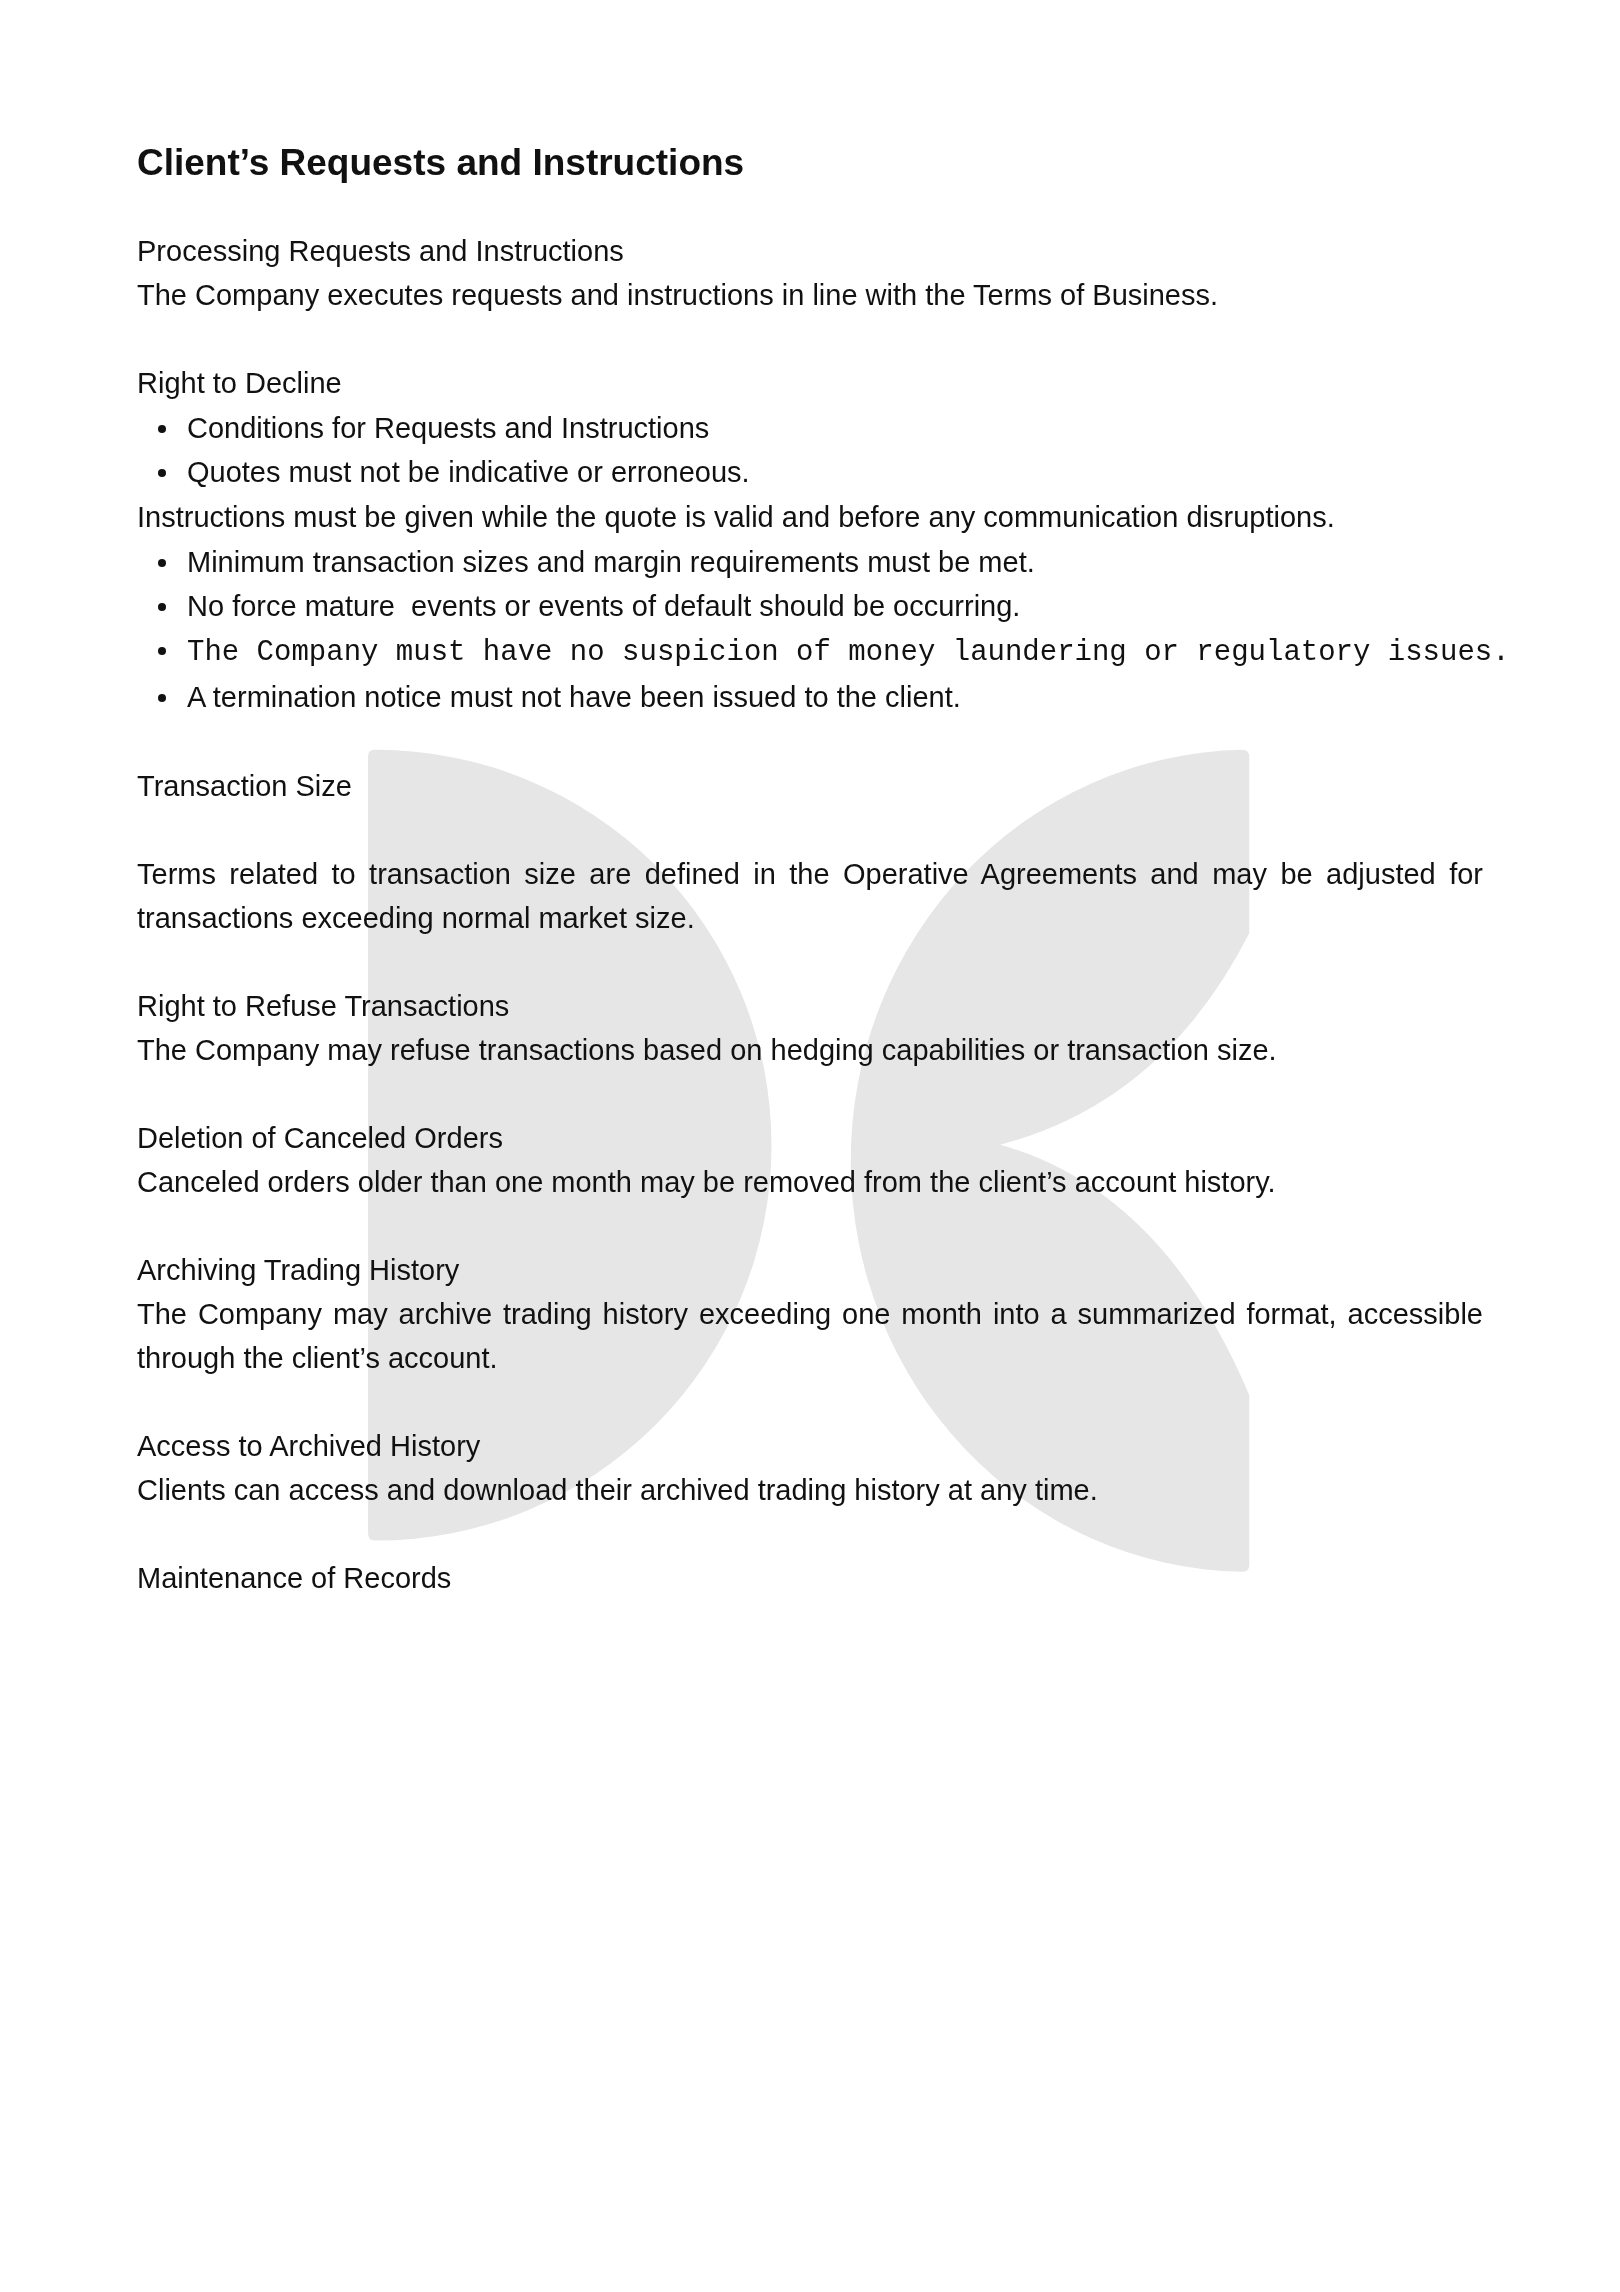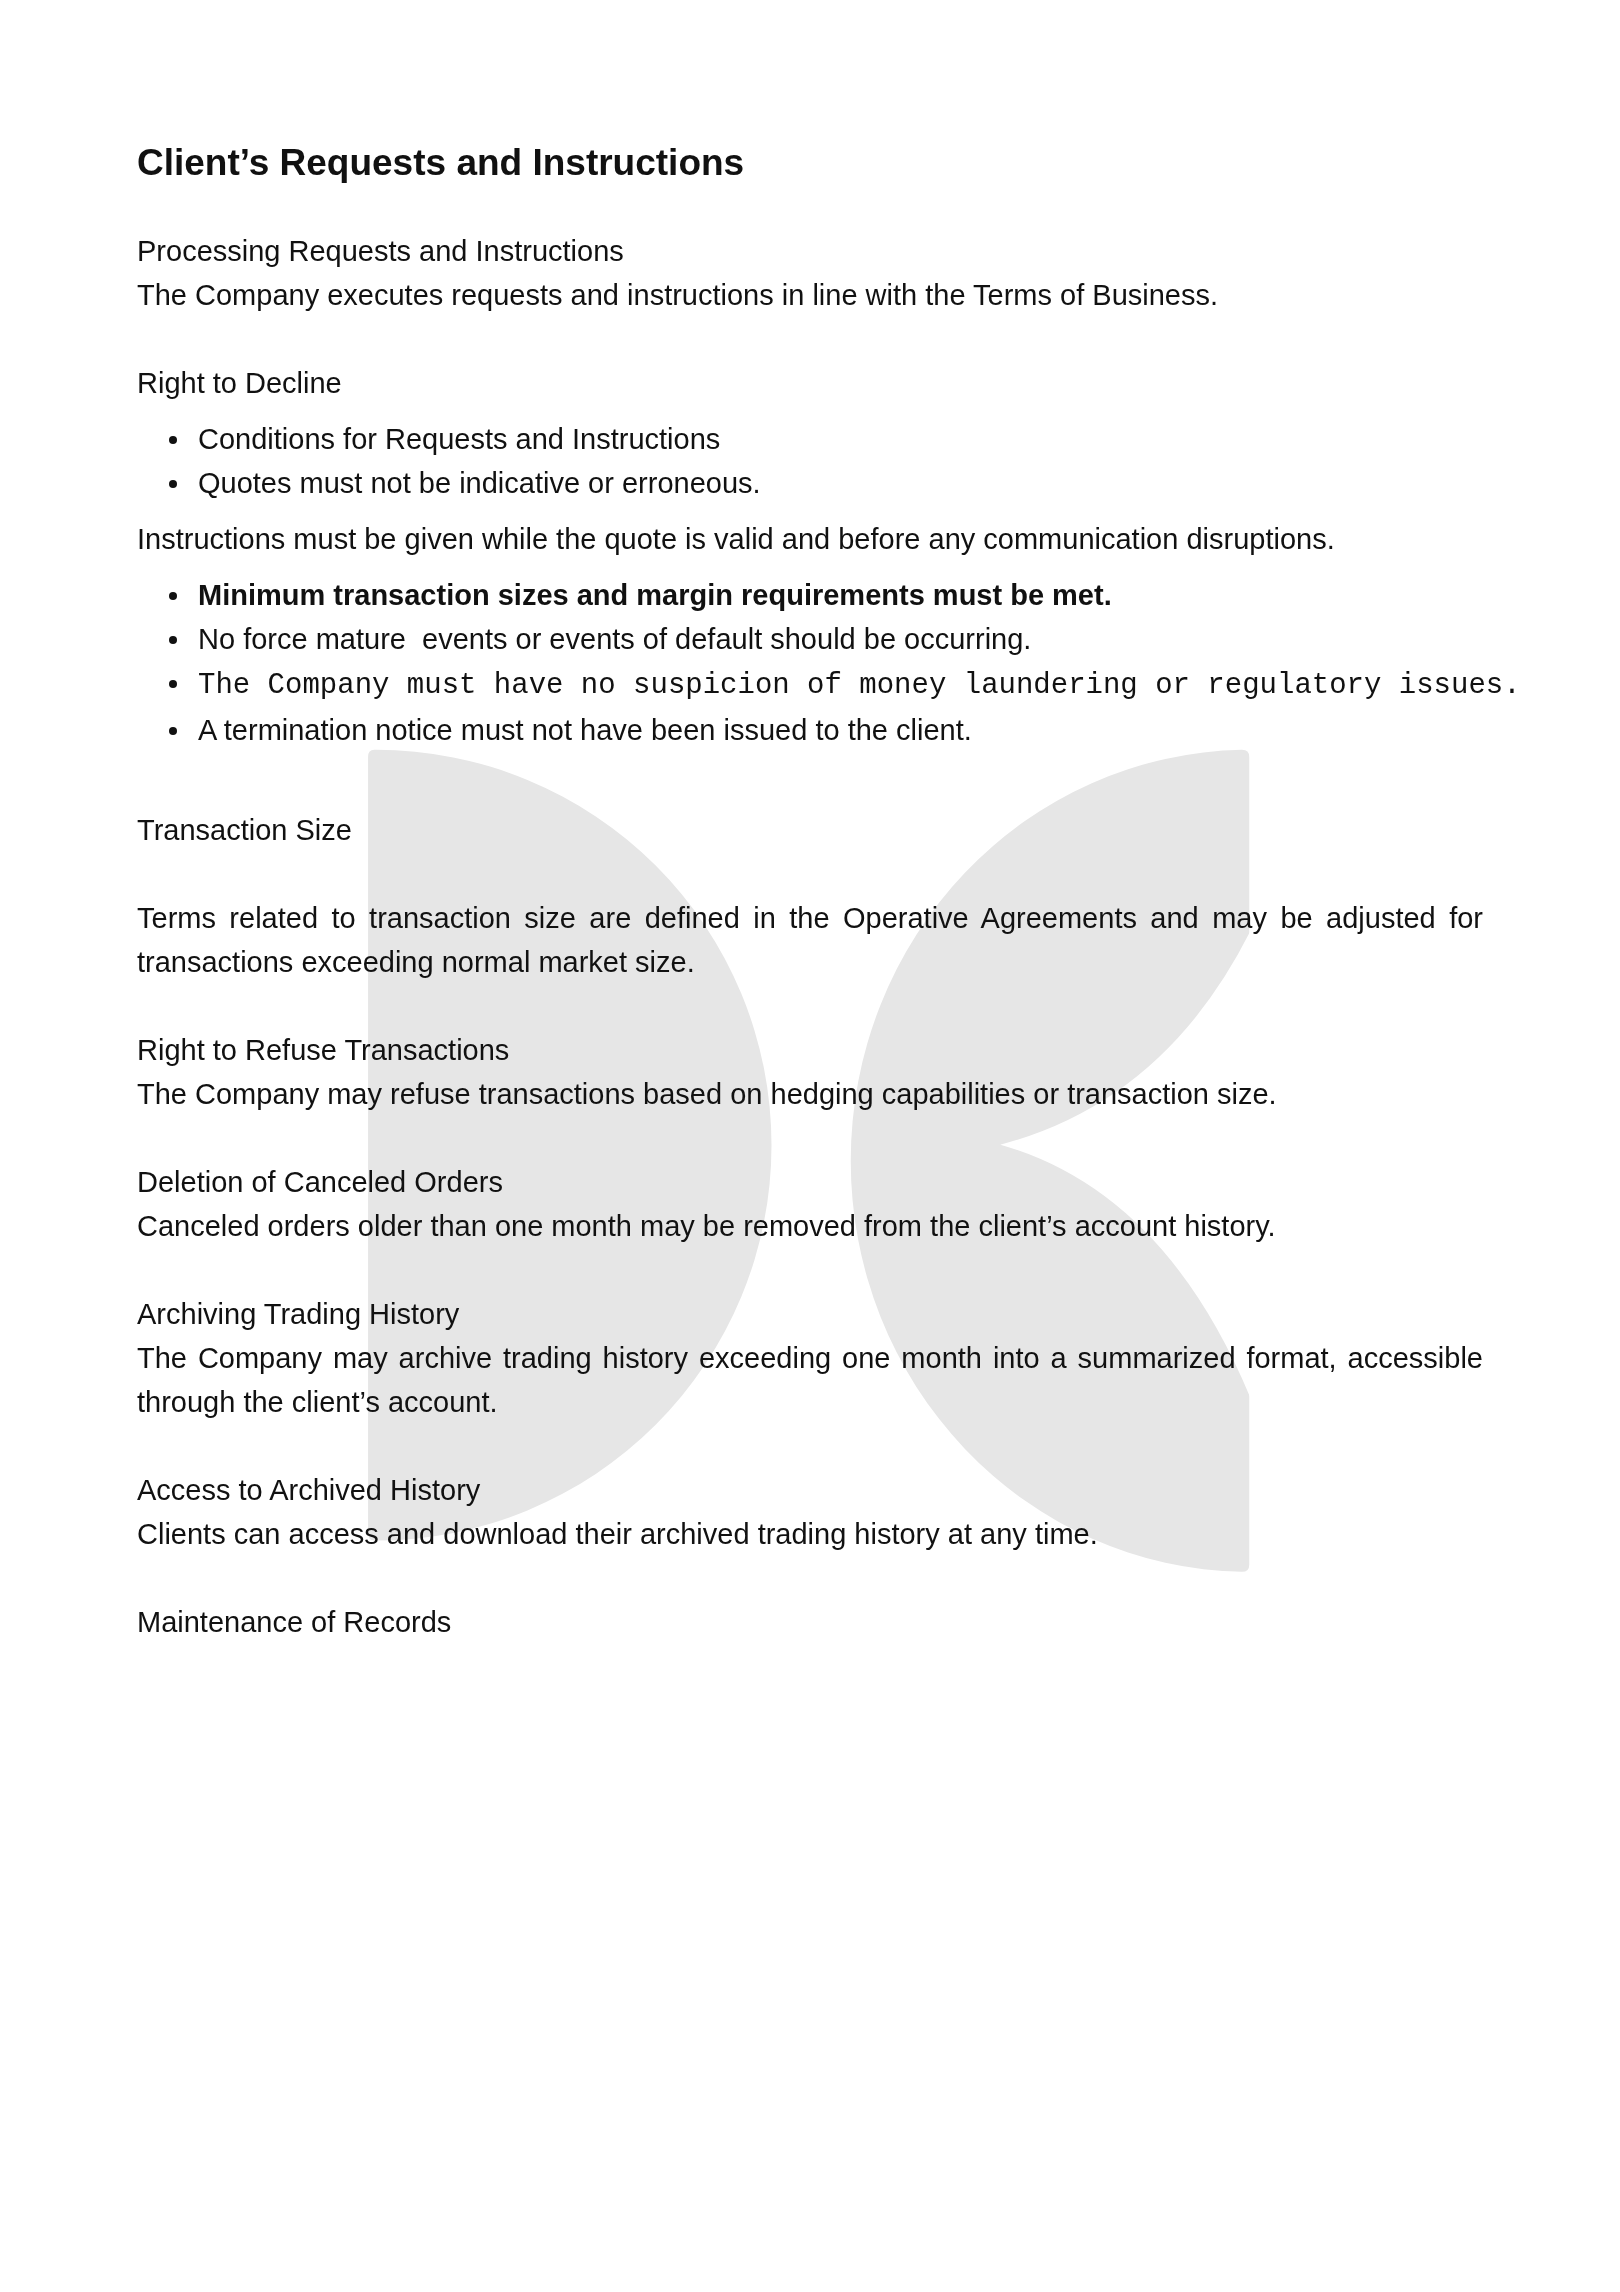--- a/index.html
+++ b/index.html
@@ -42,21 +42,21 @@
     font-weight: bold;
     font-size: 37px;
   }
   .blank { height: 44px; }
   .para {
     text-align: justify;
     margin: 0;
   }
   ul.bullets {
     list-style: none;
-    margin: 12px;
+    margin: 1px;
     padding: 0;
   }
   ul.bullets li {
     position: relative;
     padding-left: 49px;
   }
   ul.bullets li .dot {
     position: absolute;
     left: 19.7px;
     top: 19px;
@@ -99,21 +99,21 @@
   <p class="para">The Company executes requests and instructions in line with the Terms of Business.</p>
   <div class="blank"></div>
 
   <p class="row">Right to Decline</p>
   <ul class="bullets">
     <li><span class="dot"></span><span>Conditions for Requests and Instructions</span></li>
     <li><span class="dot"></span><span>Quotes must not be indicative or erroneous.</span></li>
   </ul>
   <p class="para">Instructions must be given while the quote is valid and before any communication disruptions.</p>
   <ul class="bullets">
-    <li><span class="dot"></span><span style="white-space: pre; font-weight: bold;">Minimum transaction sizes and margin requirements must be met.</span></li>
+    <li><span class="dot"></span><span style="white-space: pre;">Minimum transaction sizes and margin requirements must be met.</span></li>
     <li><span class="dot"></span><span style="white-space: pre;">No force mature  events or events of default should be occurring.</span></li>
     <li><span class="dot"></span><span style="white-space: pre; font-family: Liberation Mono, monospace;">The Company must have no suspicion of money laundering or regulatory issues.</span></li>
     <li><span class="dot"></span><span style="white-space: pre;">A termination notice must not have been issued to the client.</span></li>
   </ul>
   <div class="blank"></div>
 
   <p class="row">Transaction Size</p>
   <div class="blank"></div>
   <p class="para">Terms related to transaction size are defined in the Operative Agreements and may be adjusted for transactions exceeding normal market size.</p>
   <div class="blank"></div>

